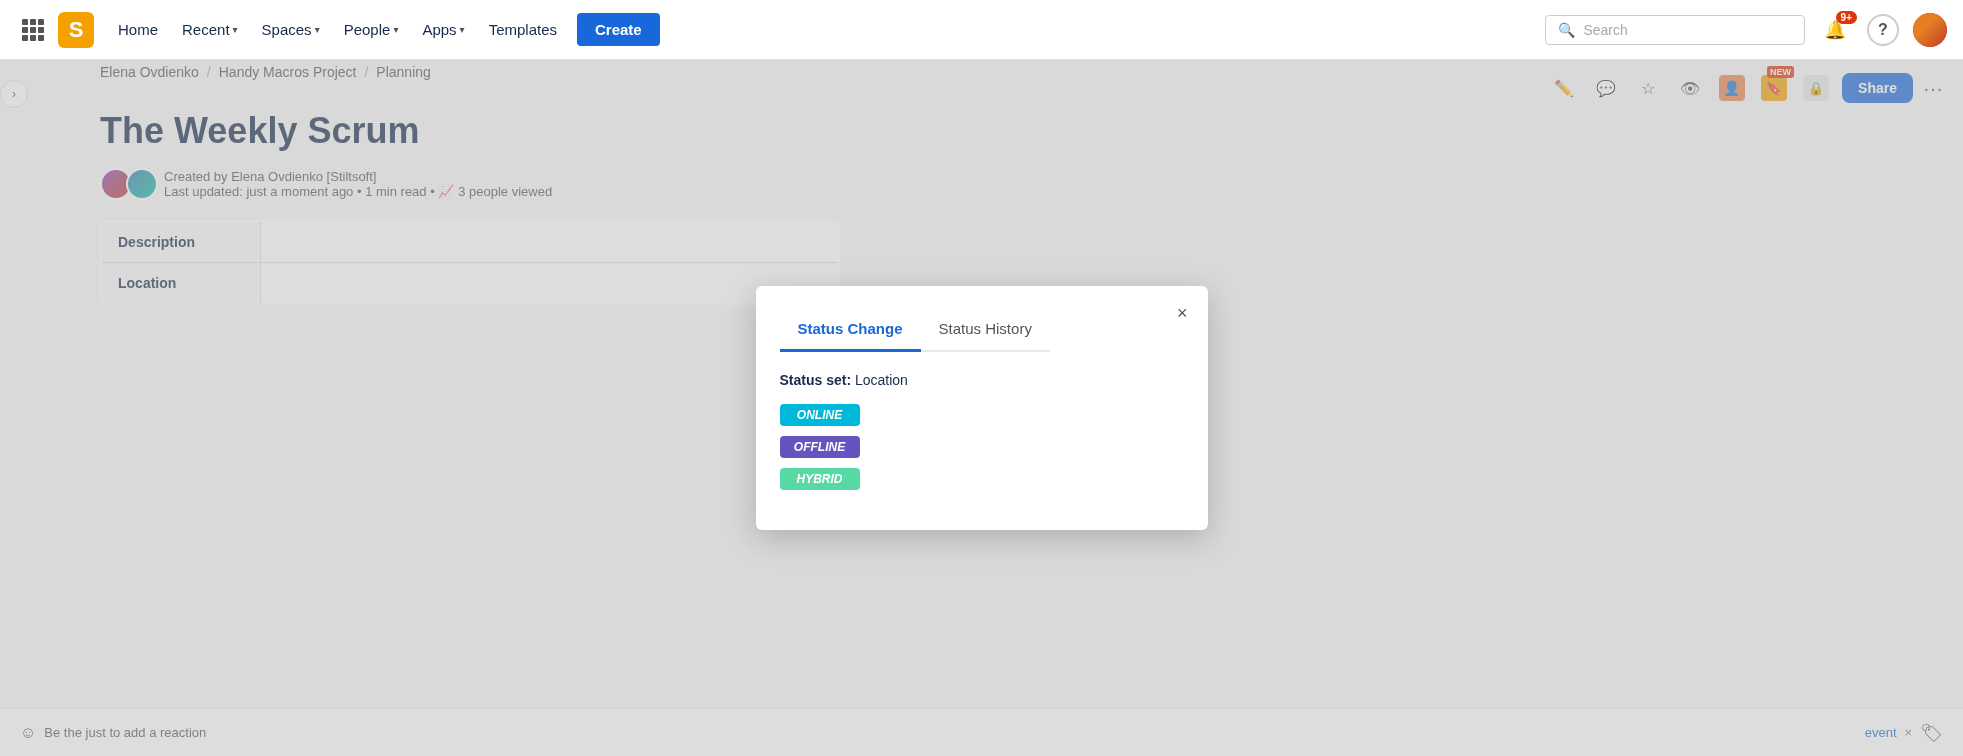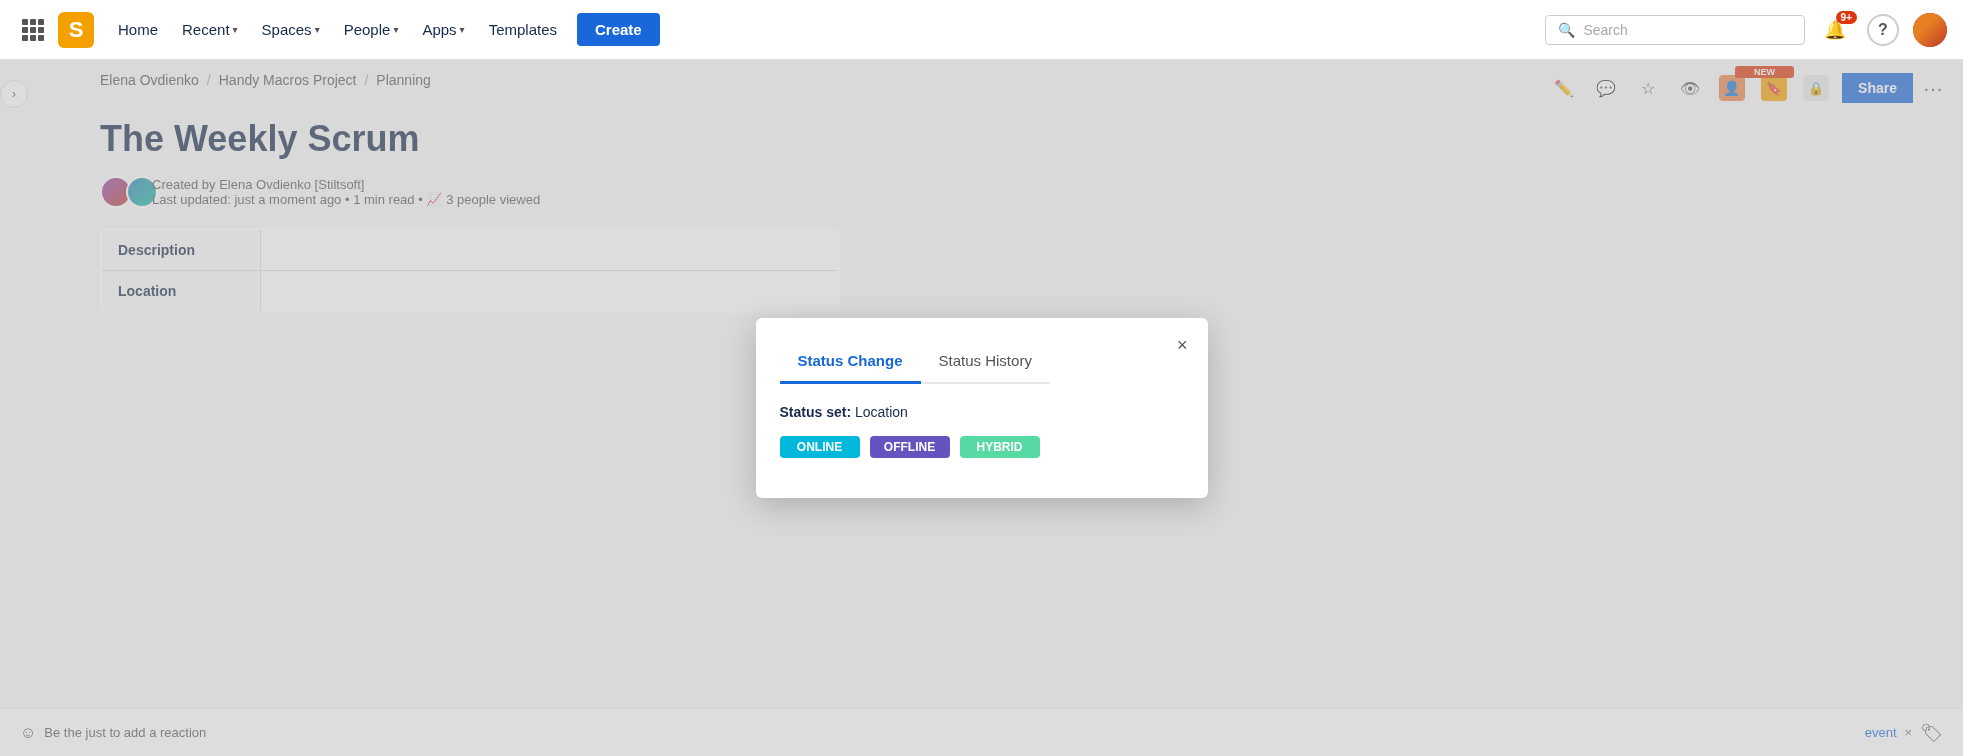--- a/index.html
+++ b/index.html
@@ -76,49 +76,49 @@
 
     
     .main-content {
       flex: 1; padding: 0 60px; overflow-y: auto;
       background: #f7f8fa; position: relative;
     }
 
     
     .breadcrumb {
       display: flex; align-items: center; gap: 8px;
-      padding: 12px 0 10px 40px; font-size: 14px; color: #555;
+      padding: 4px 0 10px 40px; font-size: 14px; color: #555;
     }
     .breadcrumb-sep { color: #aaa; }
     .breadcrumb a { color: #555; text-decoration: none; }
 
     
     .page-toolbar {
       position: absolute; top: 12px; right: 20px;
       display: flex; align-items: center; gap: 10px;
     }
     .toolbar-icon {
       width: 32px; height: 32px; display: flex; align-items: center; justify-content: center;
       cursor: pointer; border-radius: 4px; font-size: 16px; color: #555;
     }
     .btn-share {
-      background: #1868db; color: #fff; border: none; border-radius: 0;
+      background: #1868db; color: #fff; border: none; border-radius: 8px;
       padding: 7px 16px; font-size: 14px; font-weight: 600; cursor: pointer;
     }
     .toolbar-more { font-size: 20px; cursor: pointer; color: #555; }
 
     
     .page-title {
       font-size: 36px; font-weight: 700; color: #172b4d;
       margin: 20px 0 16px 0; padding-left: 40px;
     }
 
     
     .author-row {
-      display: flex; align-items: center; 
+      display: flex; align-items: center; gap: 12px;
       padding-left: 40px; margin-bottom: 20px;
     }
     .author-avatars { display: flex; gap: -4px; }
     .author-avatar {
       width: 32px; height: 32px; border-radius: 50%;
       border: 2px solid #fff; margin-right: -6px;
     }
     .author-avatar-1 { background: linear-gradient(135deg, #8e44ad, #c0392b); }
     .author-avatar-2 { background: linear-gradient(135deg, #2980b9, #1abc9c); }
     .author-meta { font-size: 13px; color: #555; }
@@ -169,35 +169,35 @@
     }
     .modal-tab.active { color: #1868db; border-bottom-color: #1868db; font-weight: 600; }
     .modal-close {
       position: absolute; top: 18px; right: 20px;
       font-size: 18px; cursor: pointer; color: #555; background: none; border: none;
       line-height: 1;
     }
     .modal-body { padding: 20px 24px 40px 24px; }
     .status-set-label { font-size: 14px; color: #172b4d; margin-bottom: 16px; }
     .status-set-label strong { font-weight: 700; }
-    .status-badges { display: flex; flex-direction: row; gap: 10px; }
+    .status-badges { display: flex; flex-direction: column; gap: 10px; font-style: italic; }
     .status-badge {
       display: inline-flex; align-items: center; justify-content: center;
       padding: 4px 12px; border-radius: 4px; font-size: 12px; font-weight: 700;
       width: 80px; cursor: pointer;
     }
     .badge-online { background: #00b8d9; color: #fff; }
     .badge-offline { background: #6554c0; color: #fff; }
     .badge-hybrid { background: #57d9a3; color: #fff; }
 
     
     .new-badge {
       position: absolute; top: -6px; right: -4px;
       background: #de350b; color: #fff; font-size: 9px; font-weight: 700;
-      padding: 1px 19px; border-radius: 3px;
+      padding: 1px 3px; border-radius: 3px;
     }
     .toolbar-icon-wrap { position: relative; }
 
     
     .icon-orange-box {
       background: #f4a100; color: #fff; border-radius: 4px;
       width: 26px; height: 26px; display: flex; align-items: center; justify-content: center;
       font-size: 13px; font-weight: 700;
     }
     .icon-lock-box {

